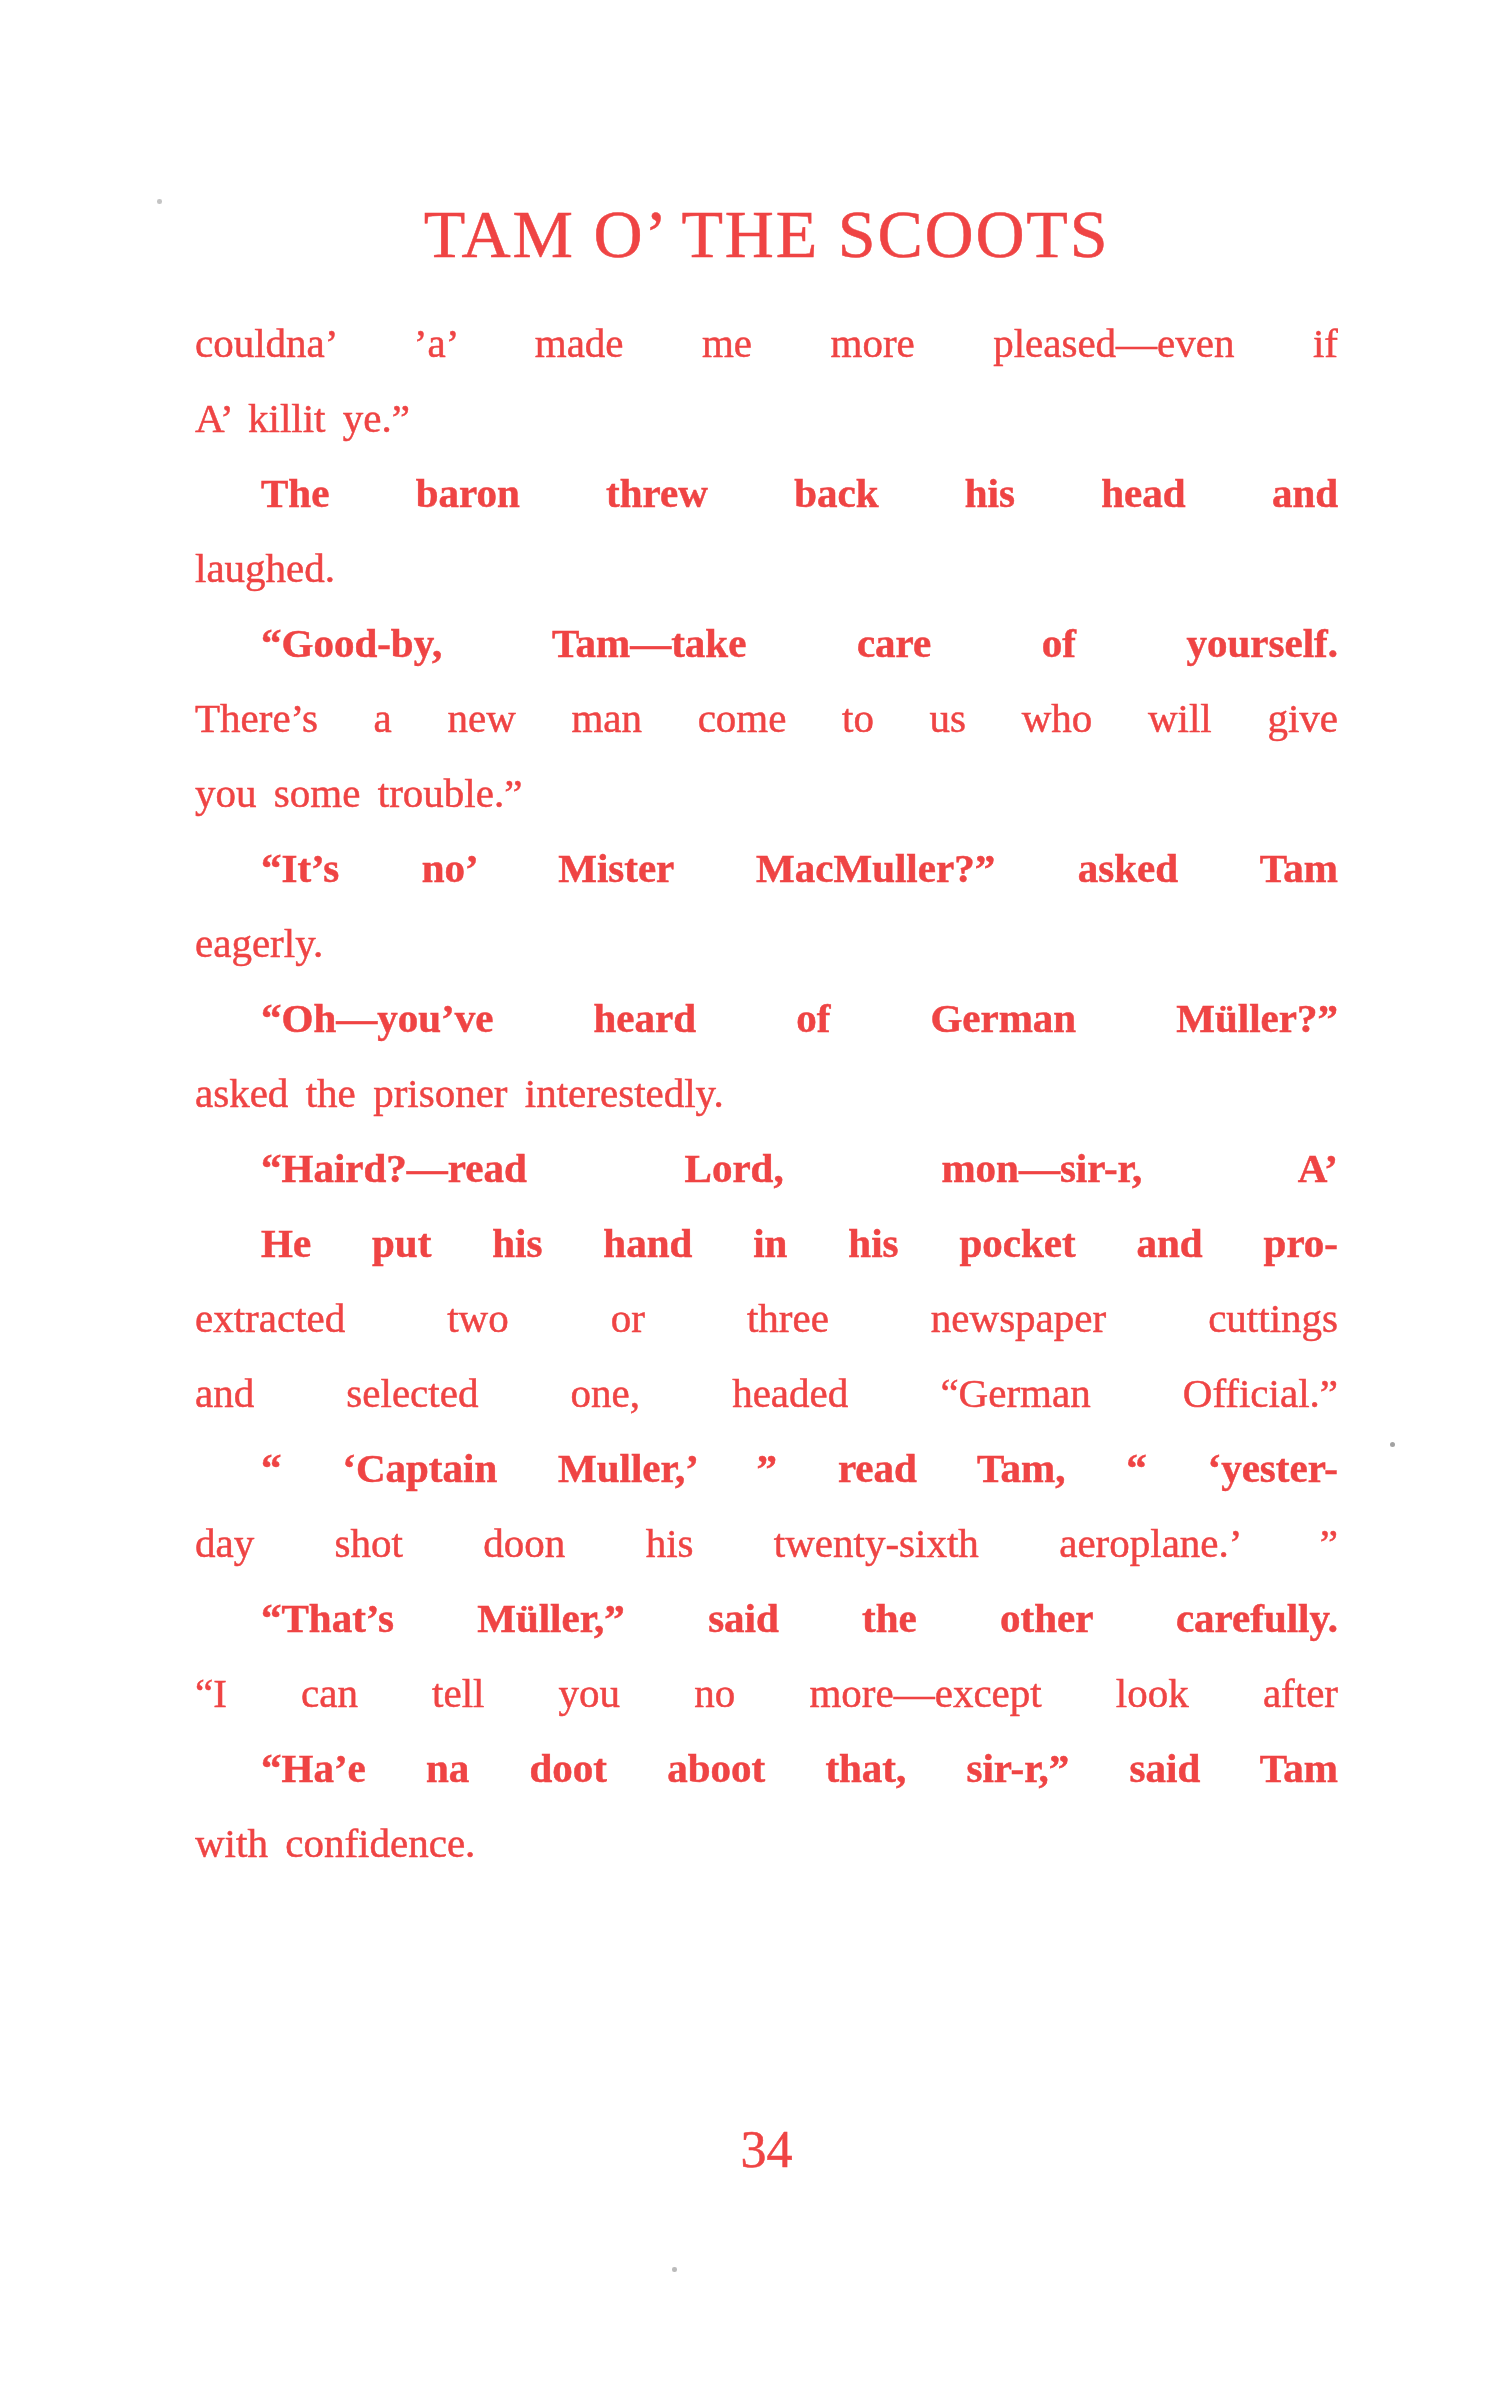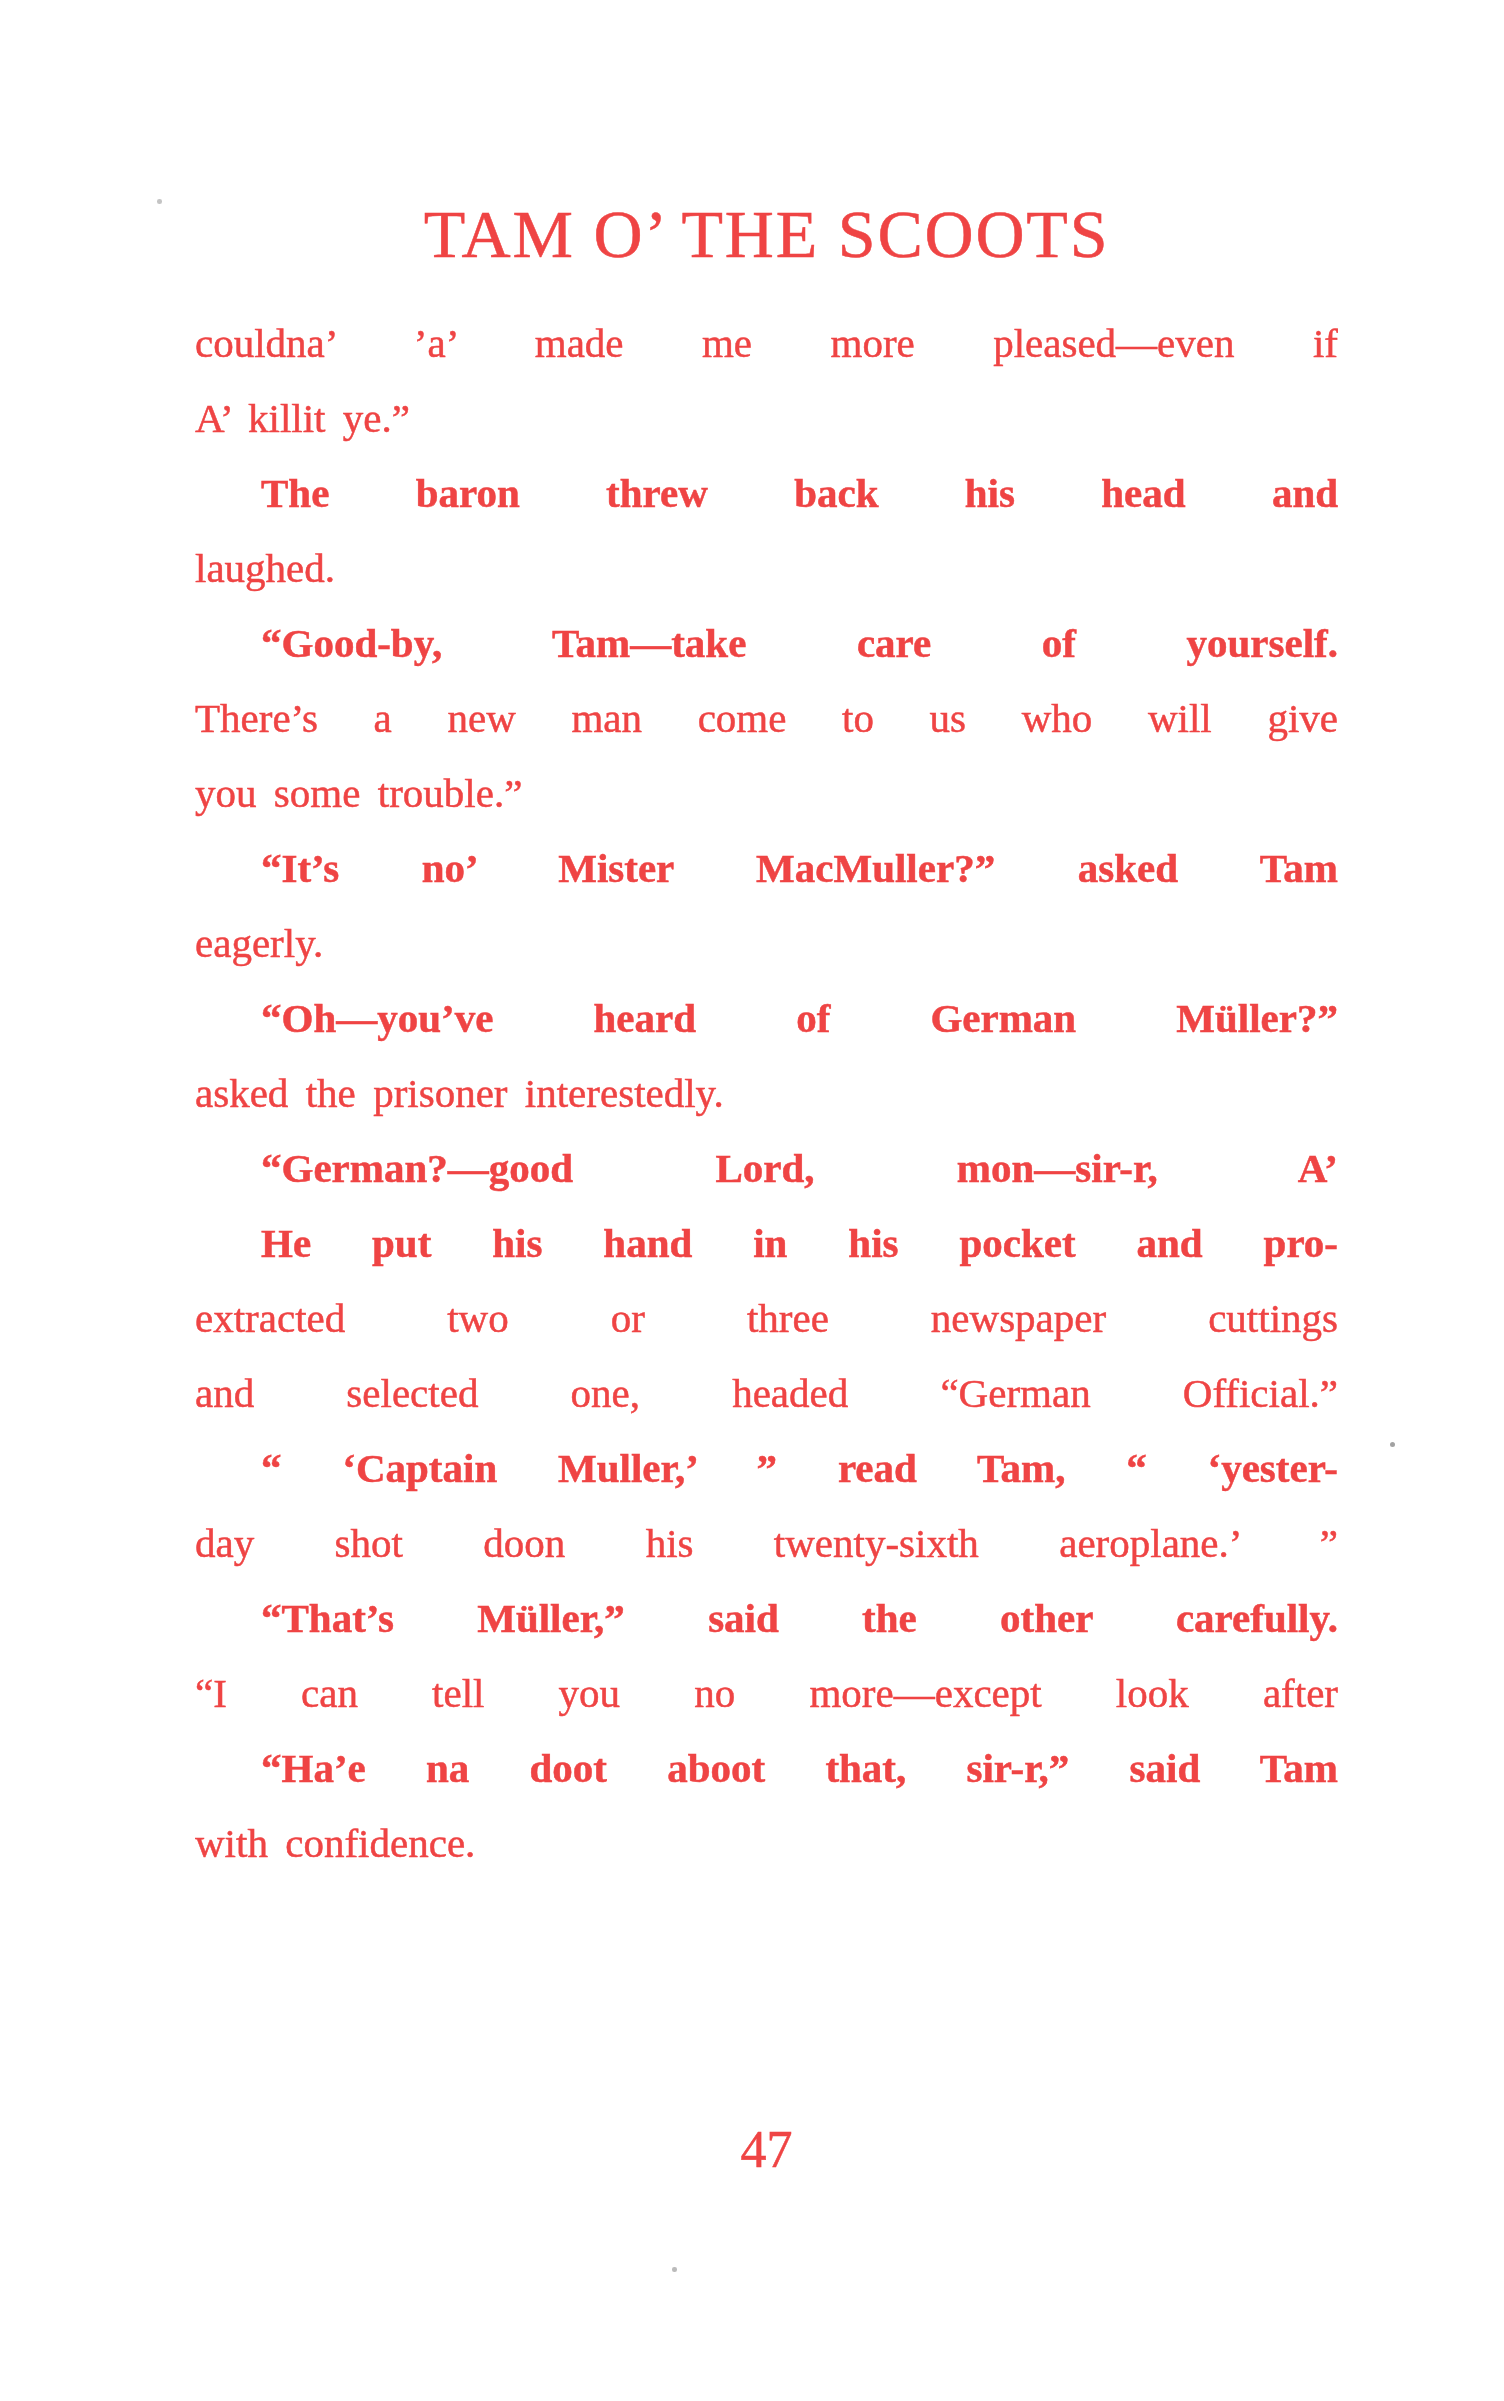--- a/index.html
+++ b/index.html
@@ -80,31 +80,31 @@
       <div class="line left">A’ killit ye.”</div>
       <div class="line indent">The baron threw back his head and</div>
       <div class="line left">laughed.</div>
       <div class="line indent">“Good-by, Tam—take care of yourself.</div>
       <div class="line">There’s a new man come to us who will give</div>
       <div class="line left">you some trouble.”</div>
       <div class="line indent">“It’s no’ Mister MacMuller?” asked Tam</div>
       <div class="line left">eagerly.</div>
       <div class="line indent">“Oh—you’ve heard of German Müller?”</div>
       <div class="line left">asked the prisoner interestedly.</div>
-      <div class="line indent">“German?—good Lord, mon—sir-r, A’</div>
+      <div class="line indent">“Haird?—read Lord, mon—sir-r, A’</div>
       <div class="line indent">He put his hand in his pocket and pro-</div>
       <div class="line">extracted two or three newspaper cuttings</div>
       <div class="line">and selected one, headed “German Official.”</div>
       <div class="line indent">“ ‘Captain Muller,’ ” read Tam, “ ‘yester-</div>
       <div class="line">day shot doon his twenty-sixth aeroplane.’ ”</div>
       <div class="line indent">“That’s Müller,” said the other carefully.</div>
       <div class="line">“I can tell you no more—except look after</div>
       <div class="line indent">“Ha’e na doot aboot that, sir-r,” said Tam</div>
       <div class="line left">with confidence.</div>
     </div>
 
-  <div class="page-number">47</div>
+  <div class="page-number">34</div>
 
   <div class="speck speck-a"></div>
   <div class="speck speck-b"></div>
   <div class="speck speck-c"></div>
 </div>
 
 
 </body></html>

